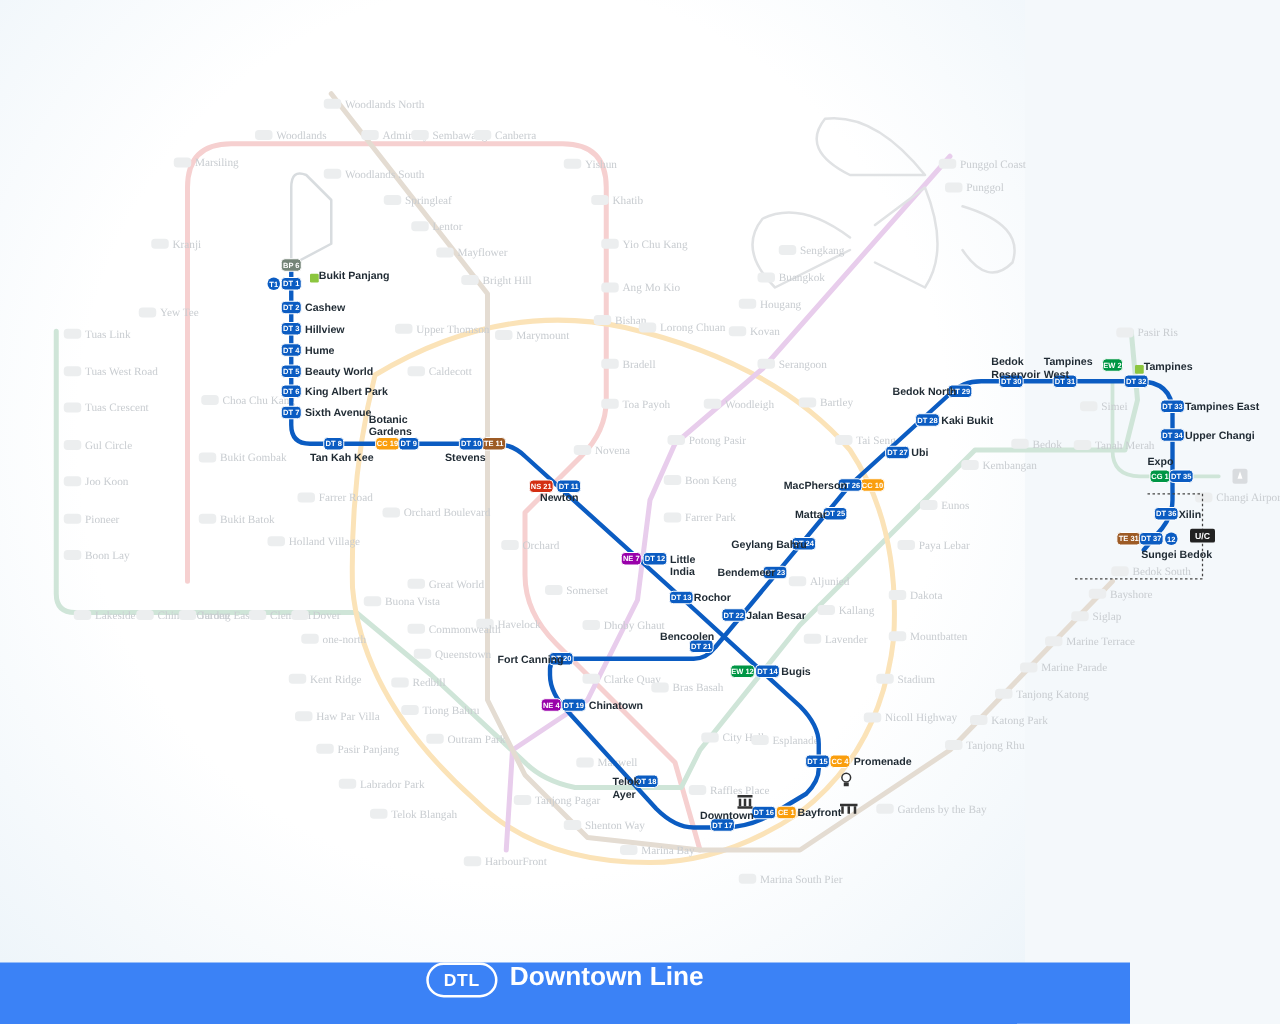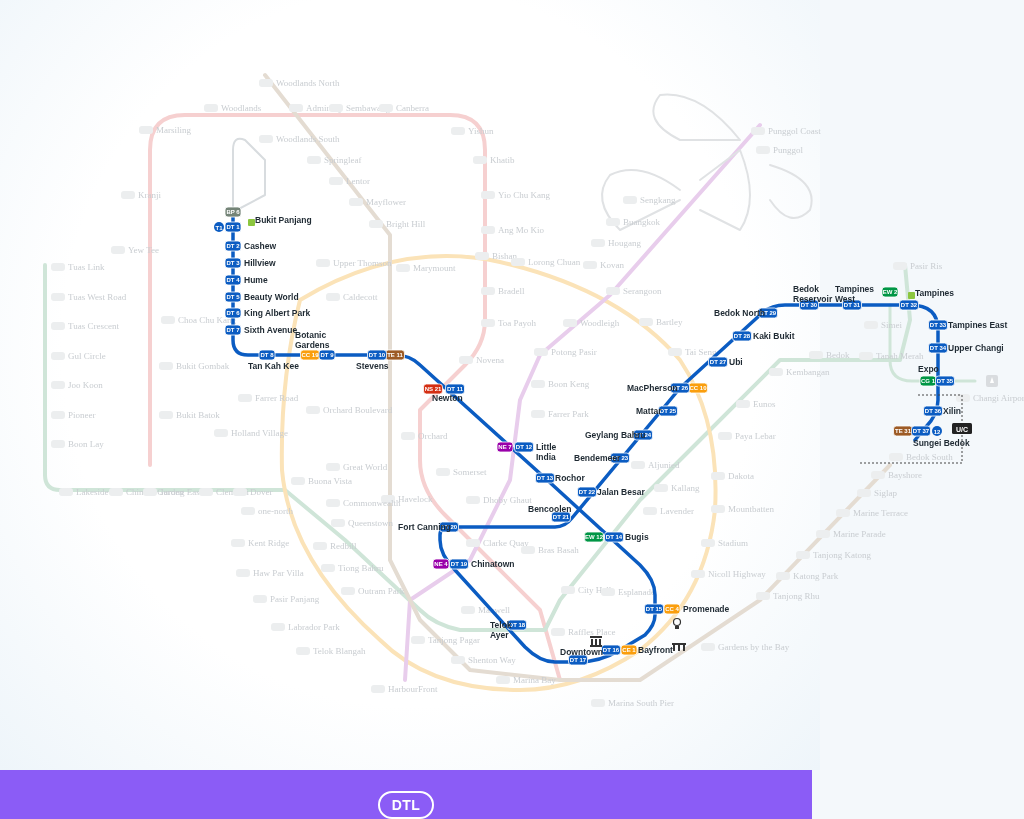--- a/index.html
+++ b/index.html
@@ -2,21 +2,21 @@
 <html><head>
 <meta charset="utf-8">
 <style>
   html, body { margin:0; padding:0; }
   body { width:1024px; height:819px; overflow:hidden; background:#f4f8fb; font-family:"Liberation Sans", sans-serif; position:relative; }
   #map-area { position:absolute; left:0; top:0; width:820px; height:770px; background:radial-gradient(ellipse at 50% 45%, #ffffff 60%, #eef5fa 100%); }
   #map-svg { position:absolute; left:0; top:0; width:1024px; height:770px; }
   .bg-label { font-family:"Liberation Serif", serif; font-size:9px; fill:#c9cdd1; }
   .dt-label { font-family:"Liberation Sans", sans-serif; font-size:8.5px; font-weight:bold; fill:#1f2a33; }
   .code-text { font-family:"Liberation Sans", sans-serif; font-size:6px; font-weight:bold; fill:#ffffff; }
-  #footer { position:absolute; left:0; top:770px; width:812px; height:49px; background:#8b5cf6; display:flex; align-items:flex-end; justify-content:center; gap:10px; }
+  #footer { position:absolute; left:0; top:770px; width:904px; height:49px; background:#3b82f6; display:flex; align-items:flex-start; justify-content:center; gap:10px; }
   #footer .badge { border:2px solid #ffffff; border-radius:16px; padding:4px 12px; color:#fff; font-weight:bold; font-size:14px; letter-spacing:0.5px; }
   #footer .title { color:#fff; font-size:21px; font-weight:bold; }
 </style>
 </head>
 <body>
 
 <div id="map-area">
   <svg id="map-svg" viewBox="0 0 1024 770" xmlns="http://www.w3.org/2000/svg">
 
     <g fill="none" stroke-linecap="round" stroke-linejoin="round">
@@ -833,13 +833,14 @@
     <g>
       <path d="M918 395 L962 395 L962 463 L858 463" fill="none" stroke="#444" stroke-width="1" stroke-dasharray="2,2"></path>
       <rect x="952" y="423" width="20" height="11" rx="1.5" fill="#222"></rect>
       <text id="uc-text" x="962" y="431.5" text-anchor="middle" class="code-text" style="font-size:7px">U/C</text>
     </g>
   </svg>
 </div>
 
 <div id="footer">
   <span class="badge">DTL</span>
+  <span class="title">Downtown Line</span>
 </div>
 
 </body></html>

